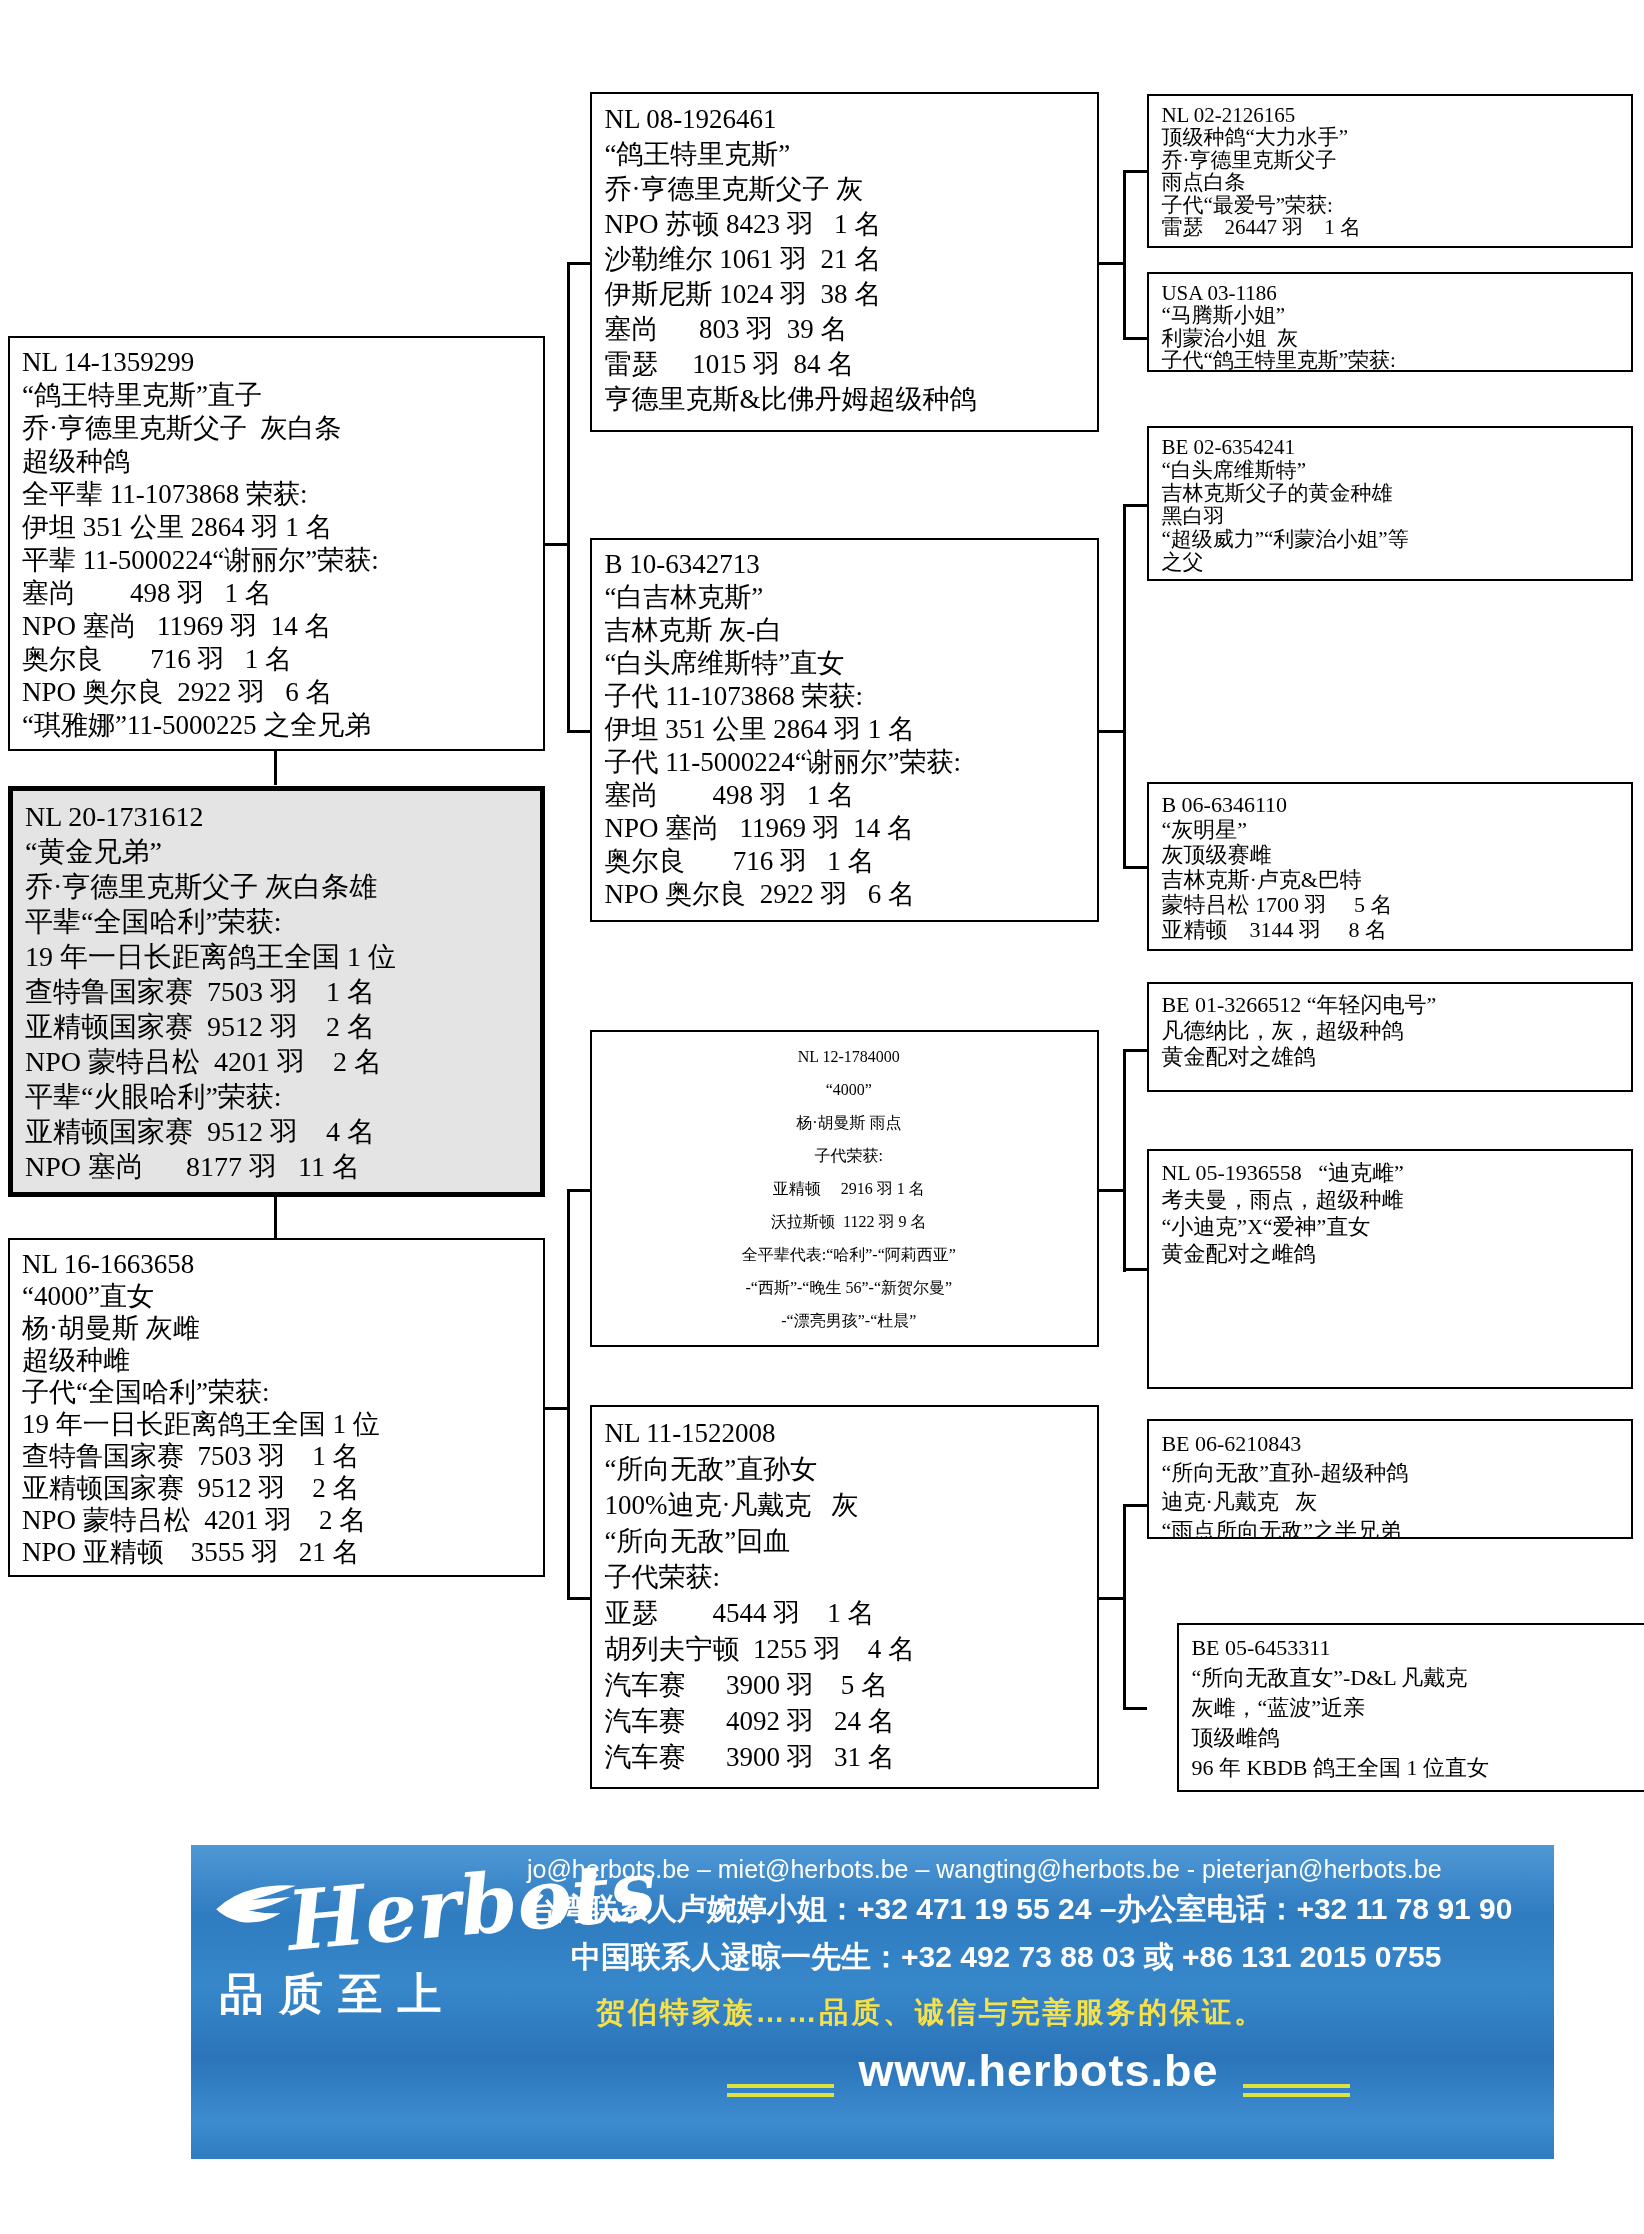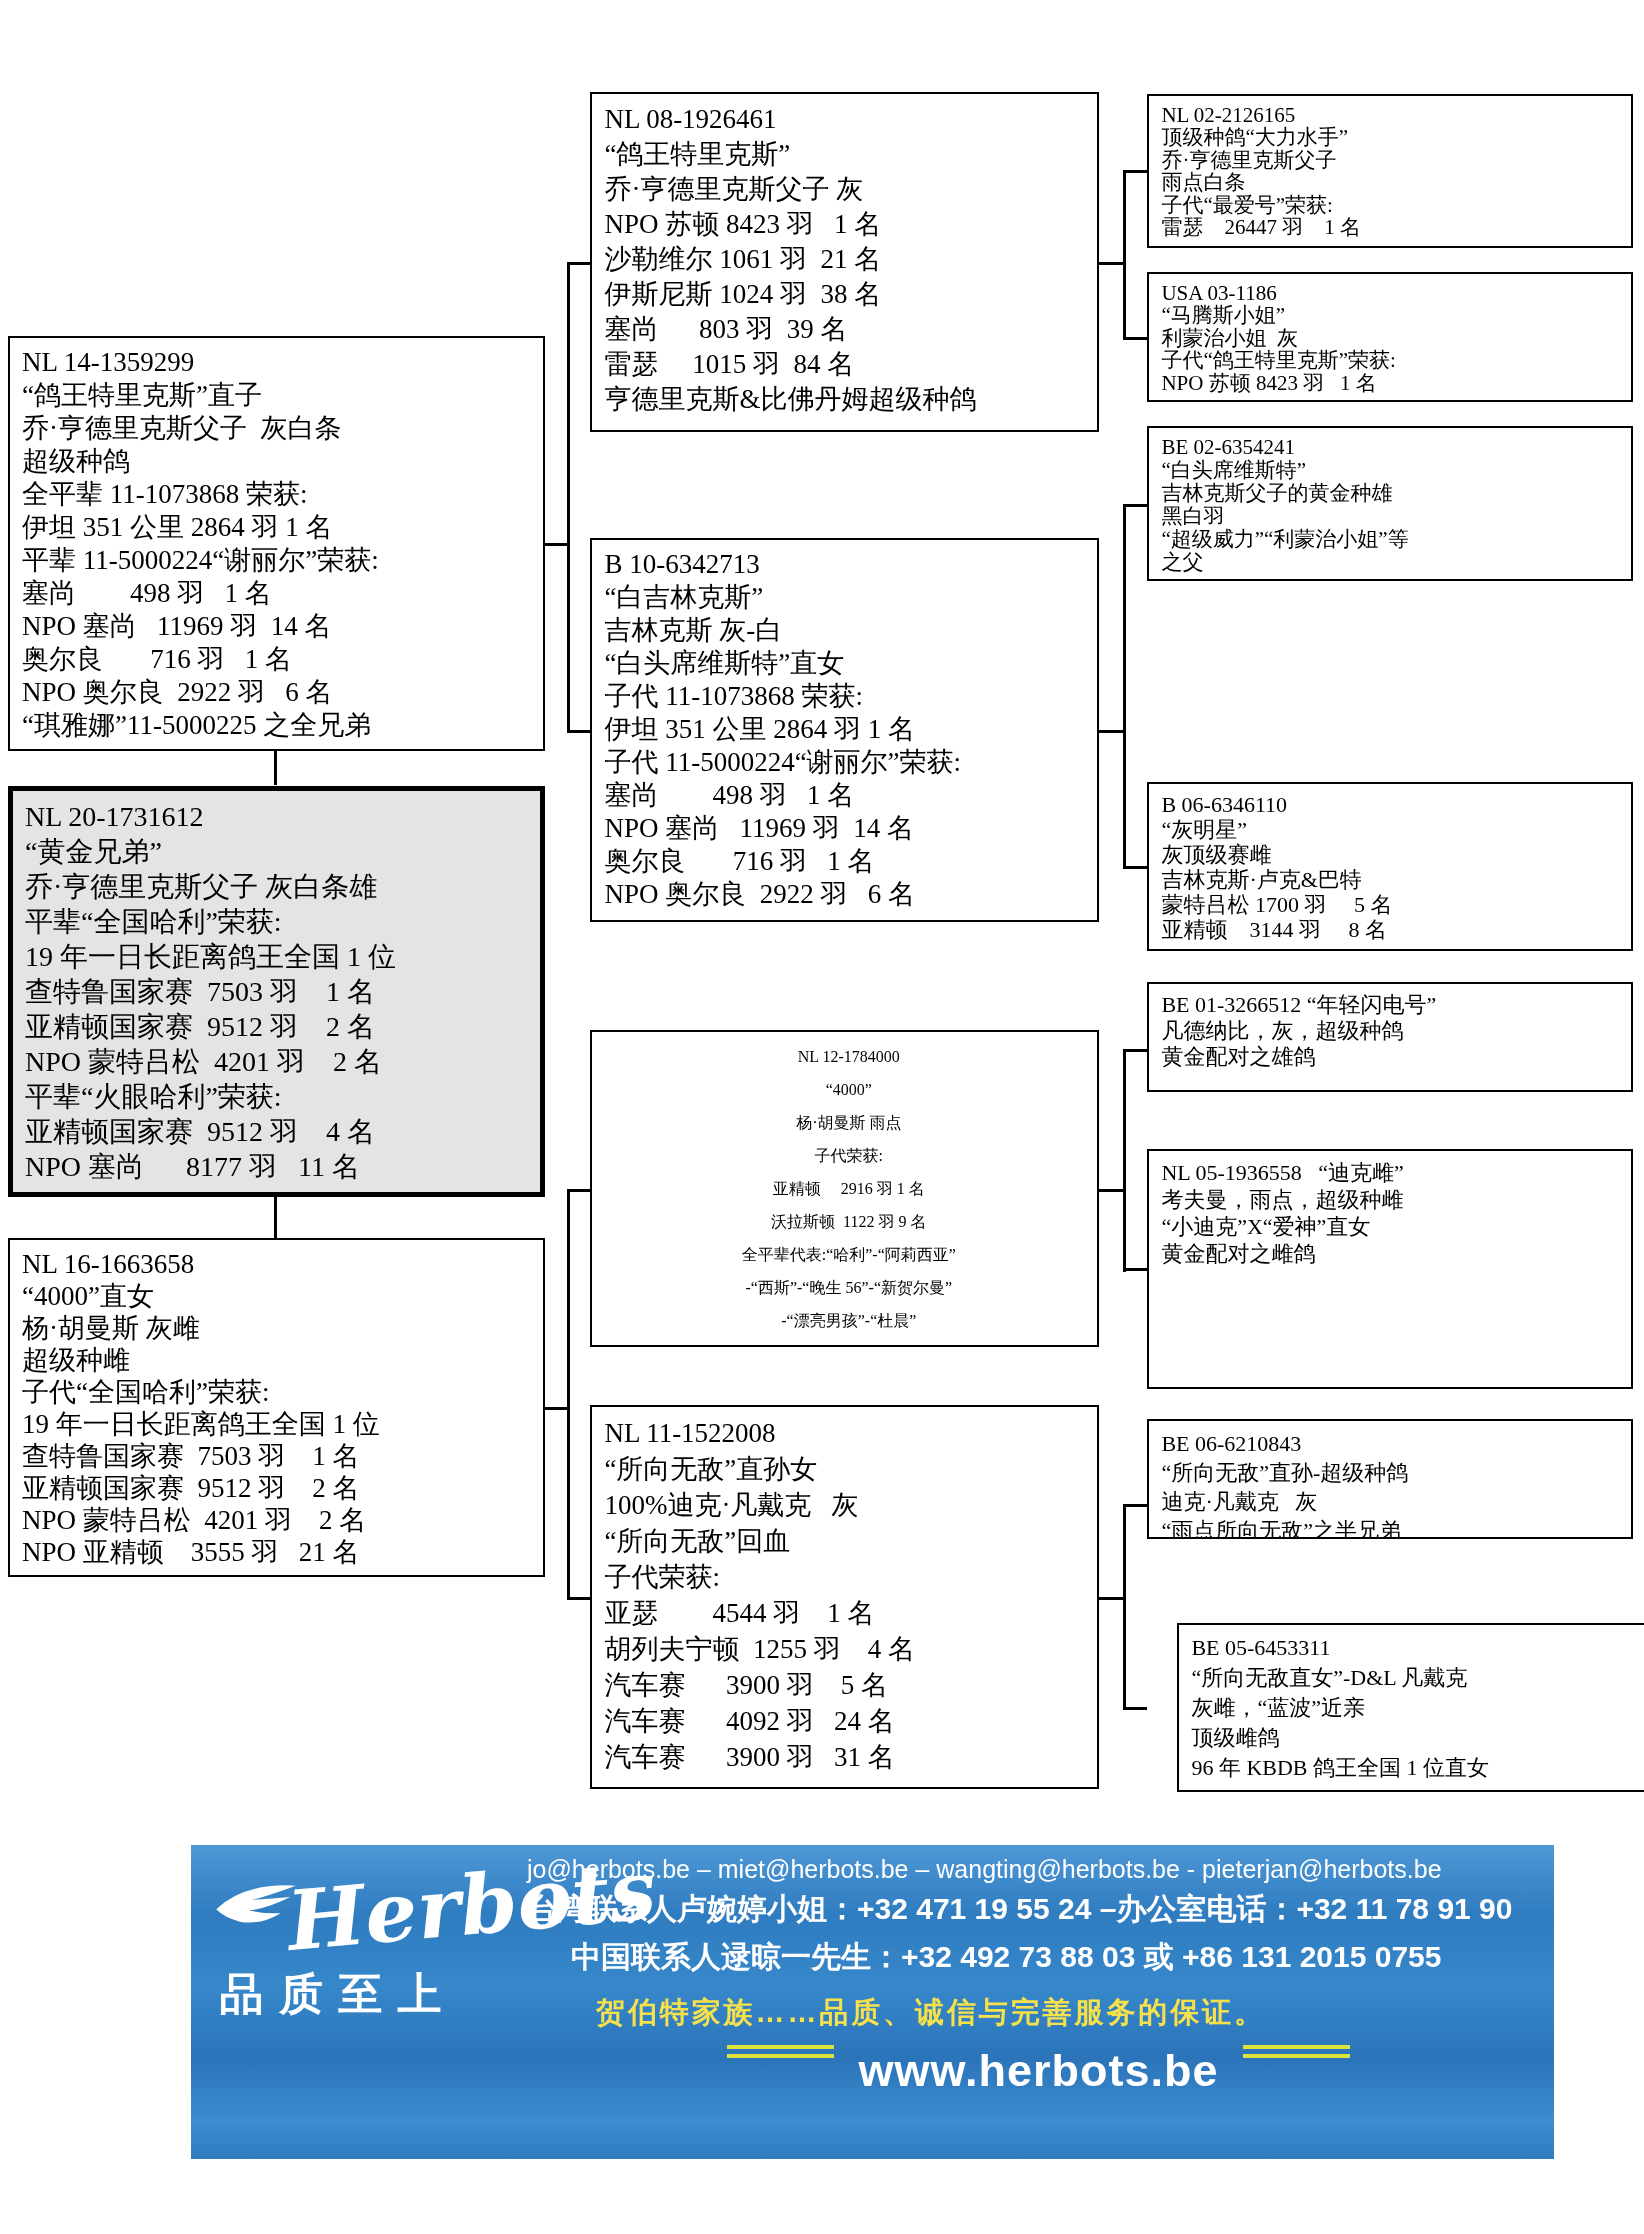--- a/index.html
+++ b/index.html
@@ -24,21 +24,21 @@
   .M2{left:590px;top:538px;width:509px;height:384px;}
   .M2 .pline{font-size:27px;line-height:33px;}
   .M3{left:590px;top:1030px;width:509px;height:317px;}
   .M3 .pline{font-size:16px;line-height:33px;text-align:center;}
   .M4{left:590px;top:1405px;width:509px;height:384px;}
   .M4 .pline{font-size:27px;line-height:36px;}
 
   
   .R1{left:1147px;top:94px;width:486px;height:154px;}
   .R1 .pline{font-size:21px;line-height:22.5px;}
-  .R2{left:1147px;top:272px;width:486px;height:130px;}
+  .R2{left:1147px;top:272px;width:486px;height:100px;}
   .R2 .pline{font-size:21px;line-height:22.5px;}
   .R3{left:1147px;top:426px;width:486px;height:155px;}
   .R3 .pline{font-size:21px;line-height:23px;}
   .R4{left:1147px;top:782px;width:486px;height:169px;}
   .R4 .pline{font-size:22px;line-height:25px;}
   .R5{left:1147px;top:982px;width:486px;height:110px;}
   .R5 .pline{font-size:22px;line-height:26px;}
   .R6{left:1147px;top:1149px;width:486px;height:240px;}
   .R6 .pline{font-size:22px;line-height:27px;}
   .R7{left:1147px;top:1419px;width:486px;height:120px;}
@@ -59,21 +59,21 @@
   .logo-row{display:flex;align-items:flex-start;}
   .wing{margin-top:17px;margin-right:-13.4px;}
   .logo-script{font-family:"DejaVu Serif", serif;font-style:italic;font-weight:bold;
                font-size:82px;line-height:86px;color:#fff;transform:rotate(-5deg);display:inline-block;}
   .logo-sub{margin-top:17px;margin-left:7.6px;font-size:44px;font-weight:bold;letter-spacing:15.3px;color:#fff;}
   .btext{position:absolute;left:336px;top:9.6px;width:1023px;}
   .b-email{font-size:25px;color:#fff;white-space:nowrap;}
   .b-tw{margin-top:5px;font-size:30px;font-weight:bold;color:#fff;white-space:nowrap;}
   .b-cn{margin-top:7.6px;margin-left:44px;font-size:30px;font-weight:bold;color:#fff;white-space:nowrap;}
   .b-slogan{margin-top:15.3px;margin-left:69px;font-size:29px;font-weight:bold;color:#f7e14a;letter-spacing:2.9px;white-space:nowrap;}
-  .b-site-row{margin-top:11.5px;display:flex;align-items:flex-start;justify-content:center;}
+  .b-site-row{margin-top:11.5px;display:flex;align-items:flex-end;justify-content:center;}
   .bar{display:inline-block;width:107px;height:13.4px;box-sizing:border-box;
        border-top:4.8px solid #dde23c;border-bottom:4.8px solid #dde23c;margin:0 25px;}
   .b-site{font-size:45px;font-weight:bold;color:#fff;letter-spacing:1px;}
 </style>
 </head>
 <body>
 
 <div class="canvas">
 
   <div class="pbox L1">

